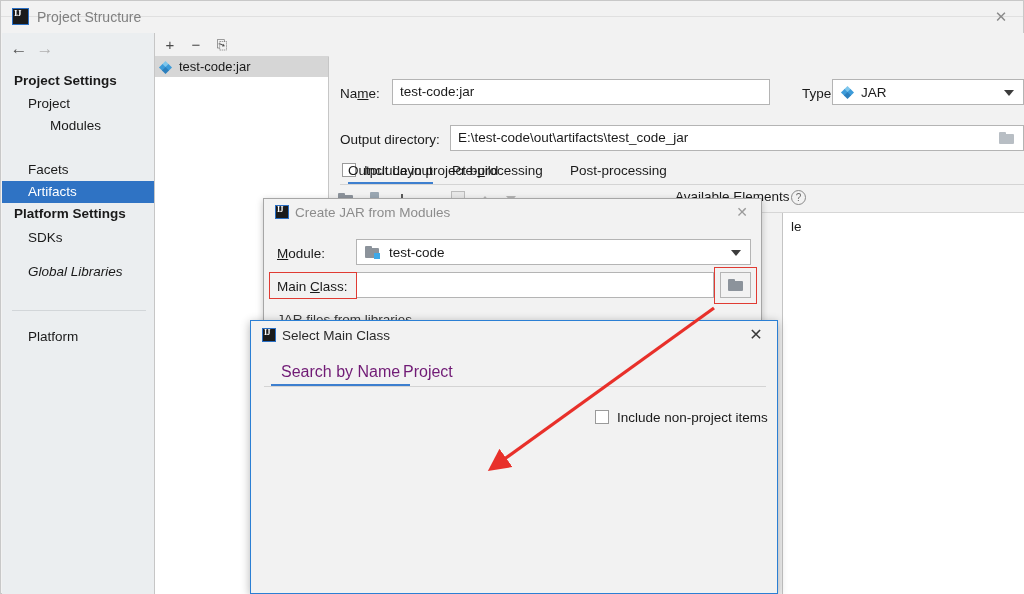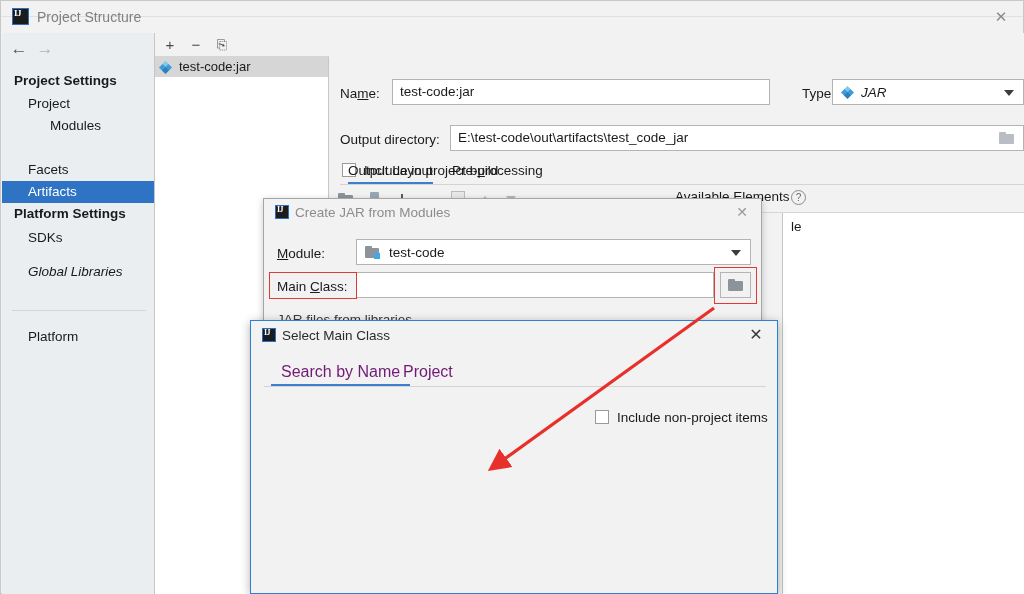--- a/index.html
+++ b/index.html
@@ -428,21 +428,21 @@
         <span>test-code:jar</span>
       </div>
     </div>
 
     <div class="detail">
 
       <div class="fld-label" style="left:10px; top:53px;">Na<span class="u">m</span>e:</div>
       <div class="txtfield" style="left:62px; top:46px; width:378px;">test-code:jar</div>
 
       <div class="fld-label" style="left:472px; top:53px;">Type:</div>
-      <div class="combo" style="left:502px; top:46px; width:192px;font-style:italic;">
+      <div class="combo" style="left:502px; top:46px; width:192px;">
         <span class="jar-diamond" style="left:9px; top:7px;">
           <i></i>
             <i></i>
             <i></i>
             <i></i>
         </span>
         <span style="position:absolute;left:28px;top:1px;">JAR</span>
         <span class="caret"></span>
       </div>
 
@@ -451,20 +451,21 @@
         <span>E:\test-code\out\artifacts\test_code_jar</span>
         <span style="position:absolute; right:8px; top:6px;" class="folder-ic light"></span>
       </div>
 
       <div class="chk" style="left:12px; top:130px;"></div>
       <div class="fld-label" style="left:34px; top:130px;">Include in project b<span class="u">u</span>ild</div>
 
       <div class="tabrow">
         <div class="tab active" style="left:18px;">Output Layout</div>
         <div class="tab" style="left:122px;">Pre-processing</div>
+        <div class="tab" style="left:240px;">Post-processing</div>
       </div>
       <div class="tabs-underline"></div>
 
       <div class="lay-toolbar">
         <div class="lay-ic" style="left:8px;">
           <span class="folder-ic" style="position:absolute;left:0;top:3px;"></span>
         </div>
         <div class="lay-ic" style="left:36px;">
           <span style="position:absolute;left:4px;top:2px;width:9px;height:13px;background:#9aa7b3;border-radius:1px;display:block;"></span>
         </div>

